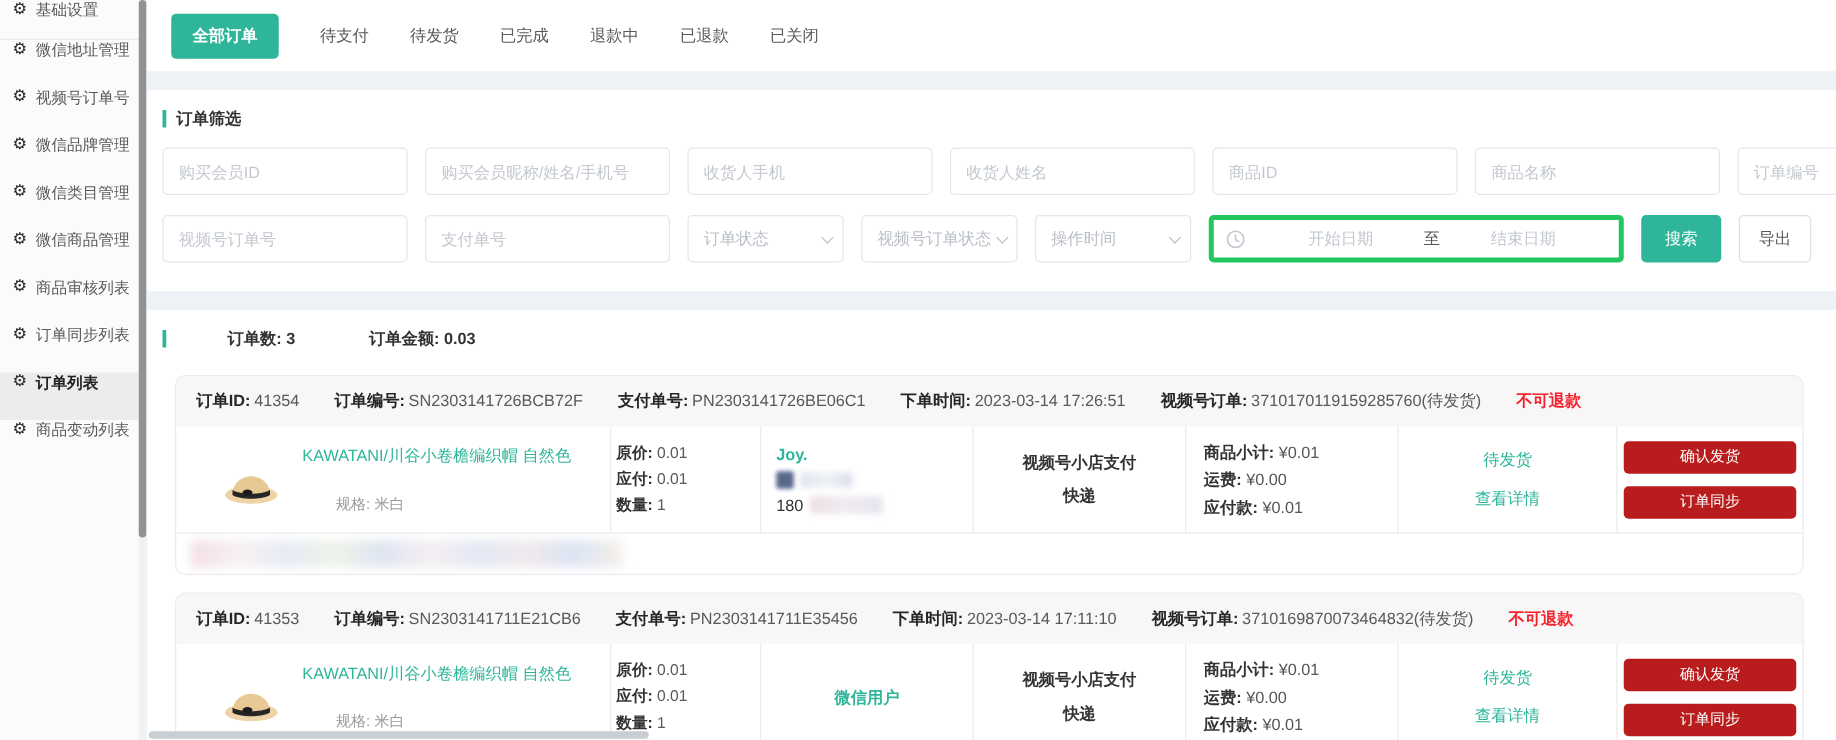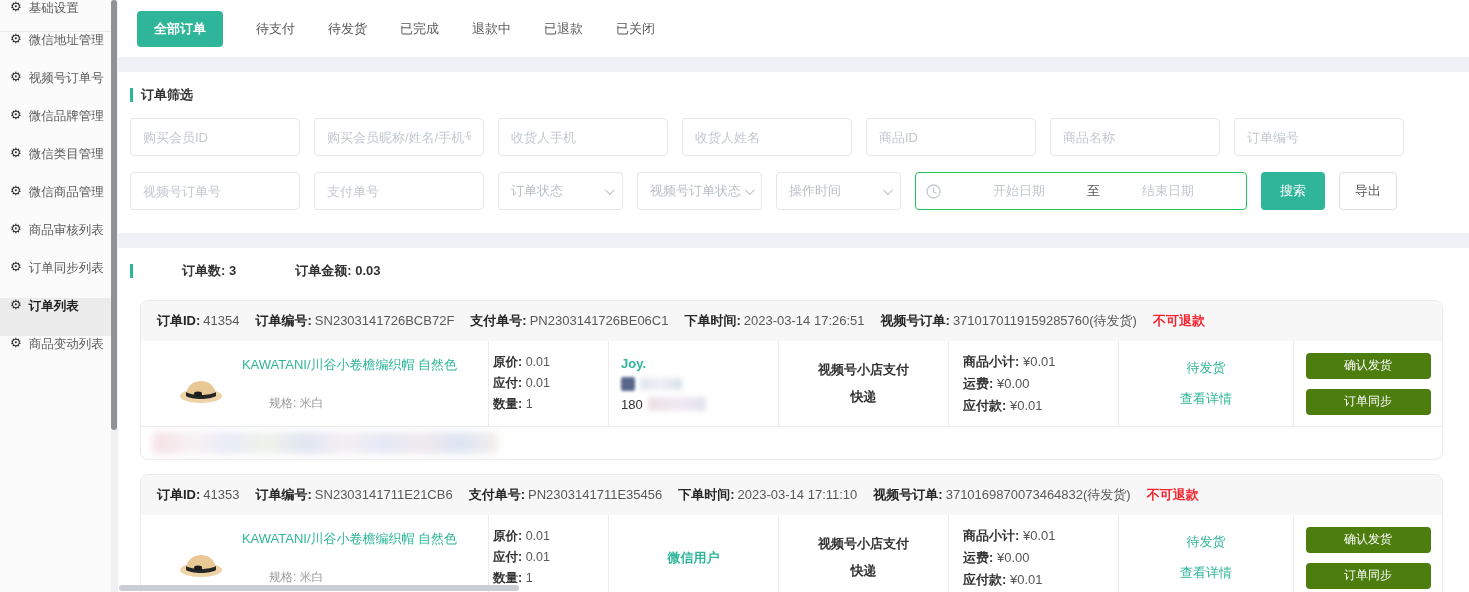--- a/index.html
+++ b/index.html
@@ -21,43 +21,43 @@
   
   .tabbar { height:57px; display:flex; align-items:center; padding-left:19px; gap:33px; }
   .tab { font-size:13px; color:#595959; cursor:pointer; padding:9px 0; border-radius:4px; }
   .tab.active { background:#2fb69a; color:#fff; padding:9px 17px; font-weight:bold; }
   
   .filter-card { padding:14px 16px 0 12px; height:161px; }
   .sec-title { display:flex; align-items:center; gap:8px; font-size:13px; font-weight:bold; color:#333; }
   .green-bar { width:3px; height:14px; background:#2fb69a; }
   .frow { display:flex; gap:14px; margin-top:14px; }
   .frow.second { margin-top:16px; }
-  .f-input { width:170px; height:38px; border:1px solid #e3e6ea; border-radius:4px;
+  .f-input { width:196px; height:38px; border:1px solid #e3e6ea; border-radius:4px;
     font-size:13px; color:#333; padding:0 12px; outline:none; background:#fff; }
   .f-input::placeholder { color:#c3c8d0; }
   .f-select { width:125px; height:38px; border:1px solid #e3e6ea; border-radius:4px;
     display:flex; align-items:center; justify-content:space-between; padding:0 10px 0 12px;
     font-size:13px; color:#b9bec7; cursor:pointer; white-space:nowrap; }
   .caret { width:7px; height:7px; border-right:1.5px solid #b9bec7; border-bottom:1.5px solid #b9bec7;
     transform:rotate(45deg) translateY(-2px); flex:none; margin-left:4px; }
-  .daterange { width:332px; height:38px; border:1px solid #22c55e; border-radius:4px;
+  .daterange { width:332px; height:38px; border:4px solid #22c55e; border-radius:4px;
     display:flex; align-items:center; font-size:13px; color:#c3c8d0; padding:0 10px; }
   .daterange .ph { flex:1; text-align:center; }
   .daterange .sep { color:#555; }
   .btn { height:38px; border-radius:4px; font-size:13px; display:flex; align-items:center;
     justify-content:center; cursor:pointer; }
   .btn.search { width:64px; background:#2fb69a; color:#fff; }
   .btn.export { width:58px; background:#fff; border:1px solid #dcdfe6; color:#595959; }
   
   .orders-card { padding:14px 16px 0 12px; }
   .summary { display:flex; align-items:center; gap:8px; font-size:13px; font-weight:bold; color:#333; }
   .summary .pair { margin-right:10px;margin-left:41px; }
   .order-card { margin:20px 10px 0 10px; border:1px solid #ebebeb; border-radius:8px; overflow:hidden; background:#fff; }
   .order-card + .order-card { margin-top:14px; }
-  .o-head { background:#f7f7f7; height:40px; display:flex; align-items:center; gap:16px;
+  .o-head { background:#f7f7f7; height:40px; display:flex; align-items:center; gap:28px;
     padding:0 16px; font-size:13px; white-space:nowrap; }
   .o-head .lbl { font-weight:bold; color:#262626; margin-right:3px; }
   .o-head .val { color:#595959; }
   .o-head .no-refund { color:#f5222d; font-weight:bold; }
   .o-body { display:flex; height:85px; }
   .col { border-right:1px solid #ececec; display:flex; flex-direction:column; justify-content:center; }
   .col:last-child { border-right:none; }
   .col-product { flex:1; flex-direction:row; align-items:center; padding:12px 10px 12px 16px; gap:18px; }
   .hat { flex:none; }
   .p-info { display:flex; flex-direction:column; justify-content:space-between; height:100%; padding:3px 0 2px 0; }
@@ -74,21 +74,21 @@
   .m-strip1 { width:42px; height:12px; background:linear-gradient(90deg,#dfe4ee,#eef0f5,#d9dfe9); filter:blur(2.5px); }
   .m-phone { color:#333; font-size:13px; }
   .m-strip2 { width:58px; height:14px; background:linear-gradient(90deg,#ecdfe4,#f0eaf1,#e2e3ee); filter:blur(2.5px); }
   .col-payment { width:170px; align-items:center; gap:9px; font-size:13px; font-weight:bold; color:#333; }
   .col-amounts { width:170px; font-size:13px; line-height:22px; padding-left:14px; }
   .col-amounts .lbl { font-weight:bold; color:#333; }
   .col-amounts .val { color:#555; }
   .col-status { width:175px; align-items:center; gap:13px; font-size:13px; color:#2fb69a; }
   .detail-link { cursor:pointer; }
   .col-actions { width:148px; align-items:center; gap:10px; }
-  .act-btn { width:125px; height:26px; background:#4d7c0f; color:#fff; font-size:12px;
+  .act-btn { width:138px; height:26px; background:#b91c1c; color:#fff; font-size:12px;
     border:none; border-radius:4px; cursor:pointer; display:flex; align-items:center; justify-content:center;font-family:Liberation Mono, monospace; }
   .o-addr { border-top:1px solid #ececec; height:33px; display:flex; align-items:center; padding-left:12px; }
   .addr-blur { width:345px; height:22px; border-radius:2px; filter:blur(4px);
     background:linear-gradient(90deg,#f3dfe4,#f8f1f3,#e7ebf6,#eef3e9,#dfe5f2,#f4eff1,#e4e9f5,#f0e9ec,#dce4f3,#f5f0ea); }
   .h-thumb { position:absolute; left:119px; bottom:1px; width:400px; height:6px; background:#c9ced4; border-radius:3px; }
   .clock-ic { flex:none; margin-right:10px; }
 </style>
 </head>
 <body>
 

